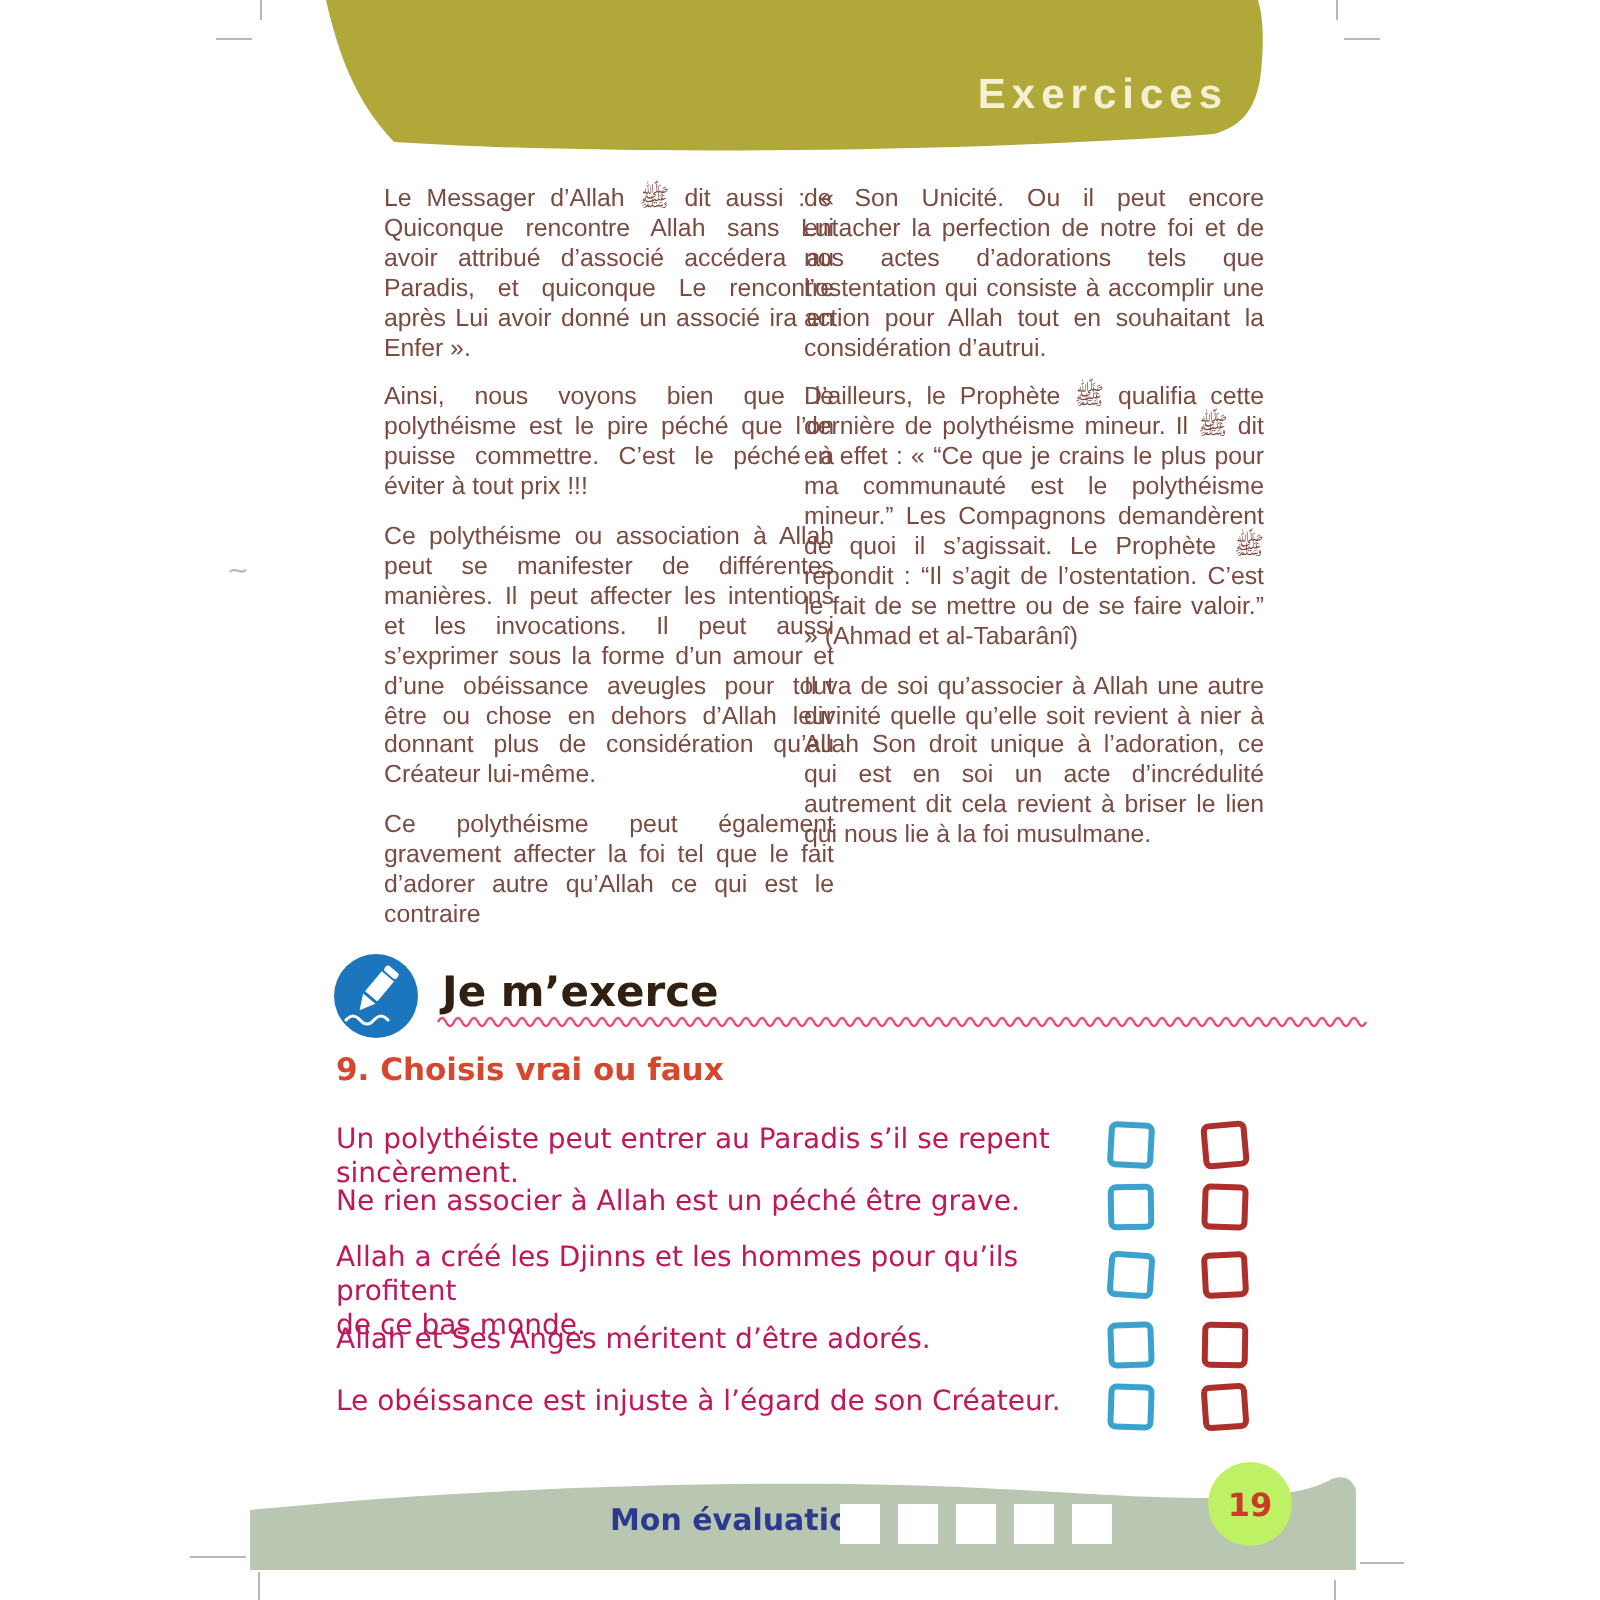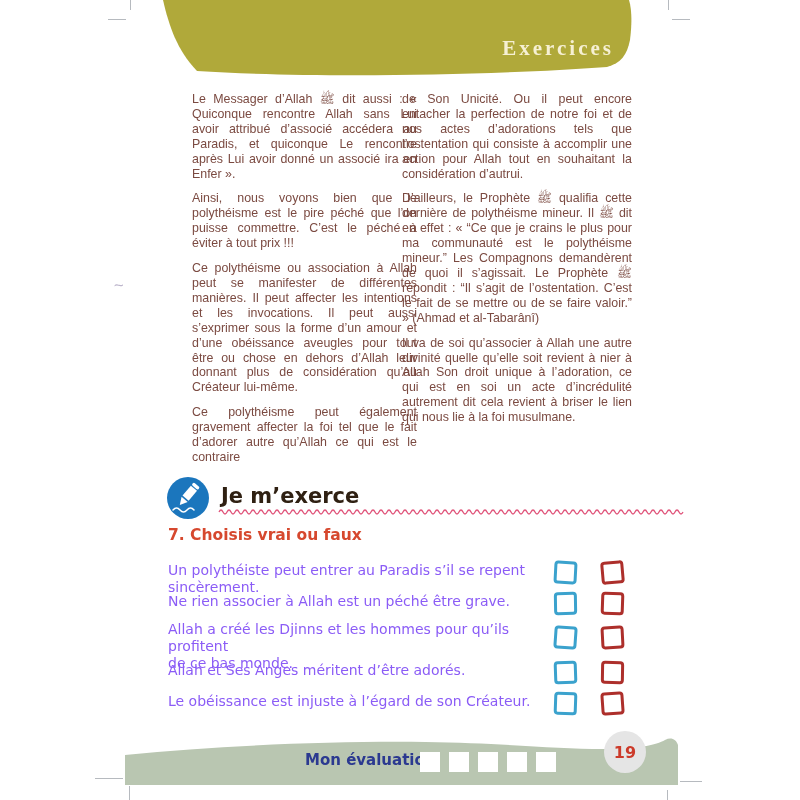--- a/index.html
+++ b/index.html
@@ -5,60 +5,60 @@
   html,body{margin:0;padding:0;background:#fff;}
   .page{position:relative;width:800px;height:800px;background:#ffffff;overflow:hidden;
         font-family:"Liberation Sans",sans-serif;}
 
   
   .crop{position:absolute;background:#a9aeb4;opacity:.85;}
 
   
   .hdr-wrap{position:absolute;left:155px;top:0;width:485px;height:82px;}
   .hdr-title{position:absolute;right:26px;top:36px;color:#f6f0d3;font-size:21px;
-             font-weight:bold;letter-spacing:3px;font-family:Liberation Serif, serif;}
+             font-weight:bold;letter-spacing:3px;font-family:Liberation Sans, sans-serif;}
 
   
   .col{position:absolute;top:92px;color:#7b4a41;font-size:12.4px;line-height:14.9px;
        text-align:justify;font-family:"Liberation Sans",sans-serif;}
   .col p{margin:0 0 10px 0;}
   .col-left{left:160px;width:225px;margin-left:32px;}
   .col-right{left:402px;width:230px;}
 
   .margin-mark{position:absolute;left:114px;top:276px;color:#bdb6cc;font-size:17px;
                transform:rotate(-4deg);}
 
   
   .ex-icon{position:absolute;left:166px;top:476px;width:44px;height:44px;}
   .ex-title{position:absolute;left:221px;top:484px;color:#2f2012;font-size:21px;
             font-weight:bold;font-family:"DejaVu Sans",sans-serif;}
   .wave{position:absolute;left:218px;top:503px;width:470px;height:12px;}
 
   .q-heading{position:absolute;left:168px;top:526px;color:#d6482e;font-size:15.5px;
              font-weight:bold;font-family:"DejaVu Sans",sans-serif;}
   .tf-row{position:absolute;left:168px;width:470px;height:26px;}
-  .tf-text{position:absolute;left:0;top:1px;width:380px;color:#8b5cf6;font-size:14px;
+  .tf-text{position:absolute;left:0;top:1px;width:380px;color:#be185d;font-size:14px;
            line-height:17px;white-space:pre-line;font-family:"DejaVu Sans",sans-serif;}
   .cb{position:absolute;top:0;width:17px;height:17px;border-radius:4px;background:#fff;}
   .cb.blue{left:386px;border:3px solid #3ba2cd;}
   .cb.red{left:433px;border:3px solid #ad2f2b;}
   .row1{top:561px}.row2{top:592px}.row3{top:620px}.row4{top:661px}.row5{top:692px}
   .row1 .cb.blue{transform:rotate(3deg)}   .row1 .cb.red{transform:rotate(-5deg)}
   .row2 .cb.blue{transform:rotate(-1deg)}  .row2 .cb.red{transform:rotate(2deg)}
   .row3 .cb.blue{transform:rotate(4deg);top:6px}.row3 .cb.red{transform:rotate(-3deg);top:6px}
   .row4 .cb.blue{transform:rotate(-2deg)}  .row4 .cb.red{transform:rotate(1deg)}
   .row5 .cb.blue{transform:rotate(2deg)}   .row5 .cb.red{transform:rotate(-4deg)}
 
   
   .ftr-band{position:absolute;left:125px;top:737px;width:553px;height:49px;}
   .ftr-label{position:absolute;left:305px;top:751px;color:#2b3990;font-size:15px;
              font-weight:bold;font-family:"DejaVu Sans",sans-serif;}
   .eval-box{position:absolute;top:752px;width:20px;height:20px;background:#ffffff;}
   .pg-circle{position:absolute;left:604px;top:731px;width:42px;height:42px;border-radius:50%;
-             background:#e5e5e5;display:flex;align-items:center;justify-content:center;}
+             background:#bef264;display:flex;align-items:center;justify-content:center;}
   .pg-num{color:#cc3a2a;font-size:16px;font-weight:bold;font-family:"DejaVu Sans",sans-serif;}
 </style>
 </head>
 <body>
 
 <div class="page">
 
   <div class="crop" style="left:130px;top:0;width:1px;height:10px;"></div>
   <div class="crop" style="left:108px;top:19px;width:18px;height:1px;"></div>
   <div class="crop" style="left:668px;top:0;width:1px;height:10px;"></div>
@@ -100,21 +100,21 @@
       <path d="M7 34 q3.5 -4 7 0 t7 0 t7 0" stroke="#ffffff" fill="none" stroke-width="1.5" stroke-linecap="round"></path>
     </svg>
   </div>
   <div class="ex-title">Je m’exerce</div>
   <div class="wave">
     <svg width="470" height="12" viewBox="0 0 470 12">
       <path id="wavepath" d="M1 7 q2 -4 4 0 q2 4 4 0 q2 -4 4 0 q2 4 4 0 q2 -4 4 0 q2 4 4 0 q2 -4 4 0 q2 4 4 0 q2 -4 4 0 q2 4 4 0 q2 -4 4 0 q2 4 4 0 q2 -4 4 0 q2 4 4 0 q2 -4 4 0 q2 4 4 0 q2 -4 4 0 q2 4 4 0 q2 -4 4 0 q2 4 4 0 q2 -4 4 0 q2 4 4 0 q2 -4 4 0 q2 4 4 0 q2 -4 4 0 q2 4 4 0 q2 -4 4 0 q2 4 4 0 q2 -4 4 0 q2 4 4 0 q2 -4 4 0 q2 4 4 0 q2 -4 4 0 q2 4 4 0 q2 -4 4 0 q2 4 4 0 q2 -4 4 0 q2 4 4 0 q2 -4 4 0 q2 4 4 0 q2 -4 4 0 q2 4 4 0 q2 -4 4 0 q2 4 4 0 q2 -4 4 0 q2 4 4 0 q2 -4 4 0 q2 4 4 0 q2 -4 4 0 q2 4 4 0 q2 -4 4 0 q2 4 4 0 q2 -4 4 0 q2 4 4 0 q2 -4 4 0 q2 4 4 0 q2 -4 4 0 q2 4 4 0 q2 -4 4 0 q2 4 4 0 q2 -4 4 0 q2 4 4 0 q2 -4 4 0 q2 4 4 0 q2 -4 4 0 q2 4 4 0 q2 -4 4 0 q2 4 4 0 q2 -4 4 0 q2 4 4 0 q2 -4 4 0 q2 4 4 0 q2 -4 4 0 q2 4 4 0 q2 -4 4 0 q2 4 4 0 q2 -4 4 0 q2 4 4 0 q2 -4 4 0 q2 4 4 0 q2 -4 4 0 q2 4 4 0 q2 -4 4 0 q2 4 4 0 q2 -4 4 0 q2 4 4 0 q2 -4 4 0 q2 4 4 0 q2 -4 4 0 q2 4 4 0 q2 -4 4 0 q2 4 4 0 q2 -4 4 0 q2 4 4 0 q2 -4 4 0 q2 4 4 0 q2 -4 4 0 q2 4 4 0 q2 -4 4 0 q2 4 4 0 q2 -4 4 0 q2 4 4 0 q2 -4 4 0 q2 4 4 0 q2 -4 4 0 q2 4 4 0 q2 -4 4 0 q2 4 4 0 q2 -4 4 0 q2 4 4 0 q2 -4 4 0 q2 4 4 0 q2 -4 4 0 q2 4 4 0 q2 -4 4 0 q2 4 4 0" fill="none" stroke="#e0557b" stroke-width="1.3"></path>
     </svg>
   </div>
 
-  <div class="q-heading">7. Choisis vrai ou faux</div>
+  <div class="q-heading">9. Choisis vrai ou faux</div>
 
   <div class="tf-row row1">
     <div class="tf-text">Un polythéiste peut entrer au Paradis s’il se repent sincèrement.</div>
     <div class="cb blue"></div>
     <div class="cb red"></div>
   </div>
   <div class="tf-row row2">
     <div class="tf-text">Ne rien associer à Allah est un péché être grave.</div>
     <div class="cb blue"></div>
     <div class="cb red"></div>

